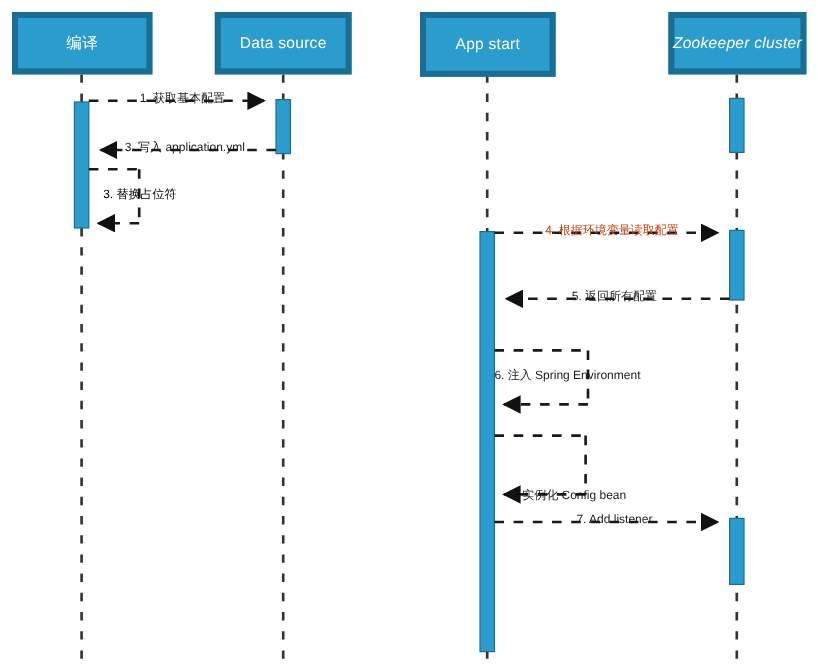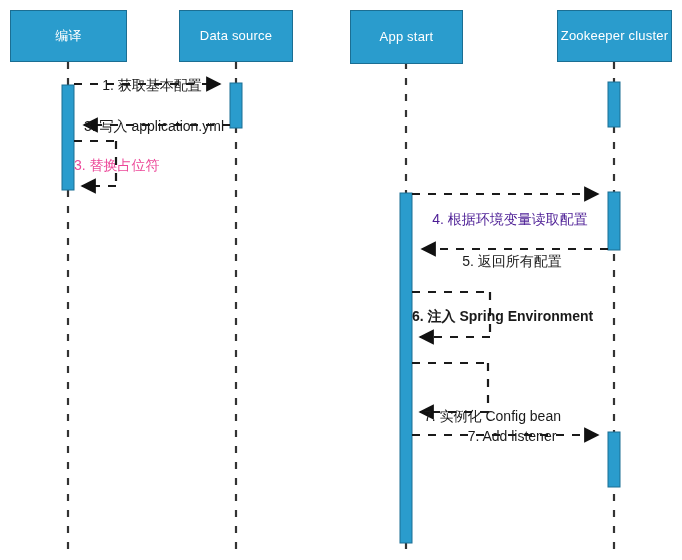--- a/index.html
+++ b/index.html
@@ -20,38 +20,38 @@
   #diagram-svg {
     position: absolute;
     left: 0;
     top: 0;
     width: 682px;
     height: 560px;
   }
   .participant-box {
     position: absolute;
     background: #2a9ccd;
-    border: 1px solid #0f172a;
+    border: 5px solid #0f172a;
     box-sizing: border-box;
     display: flex;
     align-items: center;
     justify-content: center;
   }
   .participant-label {
     color: #ffffff;
     font-size: 13px;
     font-family: "Liberation Sans", "DejaVu Sans", sans-serif;
     letter-spacing: 0.2px;
     text-align: center;
     line-height: 1.1;
     white-space: nowrap;
   }
   .msg-label {
     position: absolute;
-    font-size: 14px;
+    font-size: 10px;
     color: #1a1a1a;
     font-family: "Liberation Sans", "DejaVu Sans", sans-serif;
     white-space: nowrap;
     line-height: 1;
     background: transparent;
   }
   .msg-label.centered {
     transform: translateX(-50%);
   }
 </style>
@@ -120,28 +120,28 @@
   <div id="participants-layer">
       <div class="participant-box" style="left: 10px; top: 10px; width: 117px; height: 52px; background: rgb(42, 156, 205); border-color: rgb(27, 110, 147);">
         <span class="participant-label" style="color: rgb(255, 255, 255);">编译</span>
       </div>
       <div class="participant-box" style="left: 179px; top: 10px; width: 114px; height: 52px; background: rgb(42, 156, 205); border-color: rgb(27, 110, 147);">
         <span class="participant-label" style="color: rgb(255, 255, 255);">Data source</span>
       </div>
       <div class="participant-box" style="left: 350px; top: 10px; width: 113px; height: 54px; background: rgb(42, 156, 205); border-color: rgb(27, 110, 147);">
         <span class="participant-label" style="color: rgb(255, 255, 255);">App start</span>
       </div>
-      <div class="participant-box" style="left: 557px; top: 10px; width: 115px; height: 52px; background: rgb(42, 156, 205); border-color: rgb(27, 110, 147);">
+      <div class="participant-box" style="left: 557px; top: 10px; width: 115px; height: 52px; background: rgb(42, 156, 205); border-color: rgb(27, 110, 147); font-style: italic;">
         <span class="participant-label" style="color: rgb(255, 255, 255);">Zookeeper cluster</span>
       </div>
     </div>
   <div id="labels-layer">
       <div class="msg-label centered" style="left: 152px; top: 78px; color: rgb(26, 26, 26);">1. 获取基本配置</div>
       <div class="msg-label centered" style="left: 154px; top: 119px; color: rgb(26, 26, 26);">3. 写入 application.yml</div>
-      <div class="msg-label" style="left: 74px; top: 158px; color: #ec4899;">3. 替换占位符</div>
-      <div class="msg-label centered" style="left: 510px; top: 188px; color: #4c1d95; margin-top: 24px;">4. 根据环境变量读取配置</div>
-      <div class="msg-label centered" style="left: 512px; top: 254px; color: rgb(26, 26, 26);">5. 返回所有配置</div>
-      <div class="msg-label" style="left: 412px; top: 309px; color: rgb(26, 26, 26); font-weight: bold;">6. 注入 Spring Environment</div>
+      <div class="msg-label" style="left: 86px; top: 158px; color: #000000;">3. 替换占位符</div>
+      <div class="msg-label centered" style="left: 510px; top: 188px; color: #c2410c;">4. 根据环境变量读取配置</div>
+      <div class="msg-label centered" style="left: 512px; top: 243px; color: rgb(26, 26, 26);">5. 返回所有配置</div>
+      <div class="msg-label" style="left: 412px; top: 309px; color: rgb(26, 26, 26);">6. 注入 Spring Environment</div>
       <div class="msg-label" style="left: 424px; top: 384px; color: rgb(26, 26, 26); margin-top: 25px;">7. 实例化 Config bean</div>
       <div class="msg-label centered" style="left: 512px; top: 429px; color: rgb(26, 26, 26);">7. Add listener</div>
     </div>
 
 </div>
 
 </body></html>

